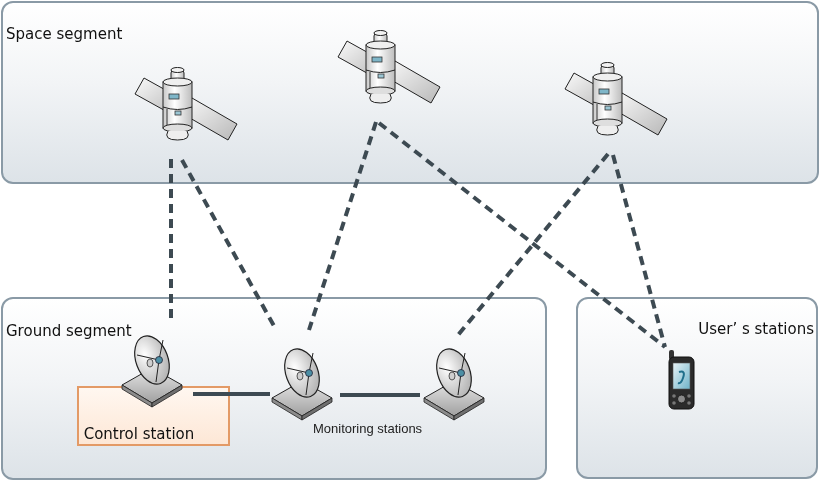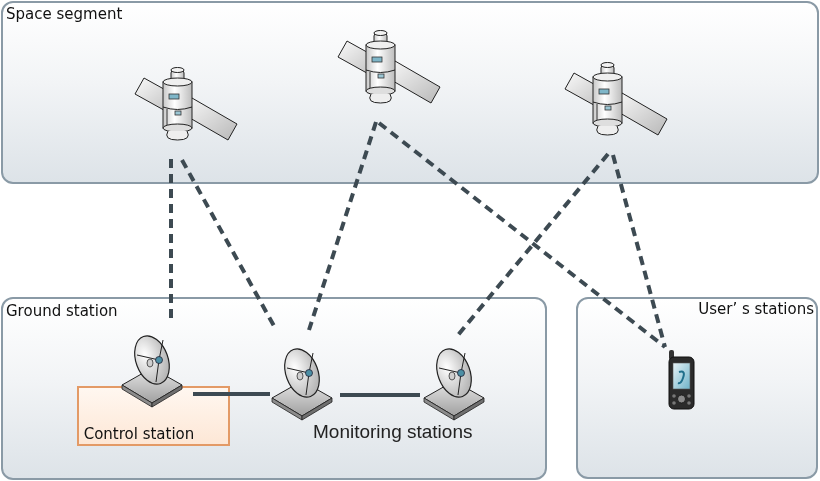--- a/index.html
+++ b/index.html
@@ -5,30 +5,30 @@
   html, body { margin:0; padding:0; background:#ffffff; }
   body { width:820px; height:481px; position:relative; overflow:hidden; font-family:"DejaVu Sans", sans-serif; }
   .seg-box {
     position:absolute; box-sizing:border-box;
     border:2px solid #8a9aa6; border-radius:12px;
     background:linear-gradient(to bottom, #ffffff 0%, #f2f4f6 45%, #dde3e8 100%);
   }
   #space-box { left:1px; top:1px; width:818px; height:183px; }
   #ground-box { left:1px; top:297px; width:546px; height:183px; }
   #user-box { left:576px; top:297px; width:242px; height:182px; }
-  .seg-label { position:absolute; font-size:15px; color:#111; white-space:pre; }
+  .seg-label { position:absolute; font-size:15px; color:#111; white-space:pre;margin-top:20px; }
   #space-label { left:6px; top:5px; }
   #ground-label { left:6px; top:302px; }
   #user-label { right:6px; top:300px; }
   #control-box {
     position:absolute; left:77px; top:386px; width:153px; height:60px; box-sizing:border-box;
     border:2px solid #e39a66; background:linear-gradient(to bottom, #fff7f0, #fde7d6);
   }
   #control-label { position:absolute; left:77px; width:124px; top:425px; text-align:center; font-size:15px; color:#111; }
-  #monitor-label { position:absolute; left:313px; top:421px; font-family:"Liberation Sans", sans-serif; font-size:19px; color:#222; }
+  #monitor-label { position:absolute; left:313px; top:421px; font-family:"Liberation Sans", sans-serif; font-size:13px; color:#222; }
   svg#diagram { position:absolute; left:0; top:0; }
 </style>
 </head>
 <body>
 
 <div class="seg-box" id="space-box"></div>
 <div class="seg-box" id="ground-box"></div>
 <div class="seg-box" id="user-box"></div>
 
 <div id="control-box"></div>
@@ -110,16 +110,16 @@
     <path d="M 679 372 Q 686 370 683 378 Q 681 384 678 383" fill="none" stroke="#1f6f8b" stroke-width="2"></path>
     <circle cx="681.5" cy="399" r="4" fill="#8a8a8a" stroke="#111" stroke-width="0.8"></circle>
     <circle cx="674" cy="396" r="1.8" fill="#777"></circle>
     <circle cx="689" cy="396" r="1.8" fill="#777"></circle>
     <circle cx="674" cy="403" r="1.8" fill="#777"></circle>
     <circle cx="689" cy="403" r="1.8" fill="#777"></circle>
   </g>
 </svg>
 
 <div class="seg-label" id="space-label">Space segment</div>
-<div class="seg-label" id="ground-label">Ground station</div>
+<div class="seg-label" id="ground-label">Ground segment</div>
 <div class="seg-label" id="user-label">User’ s stations</div>
 <div id="control-label">Control station</div>
 <div id="monitor-label">Monitoring stations</div>
 
 </body></html>

